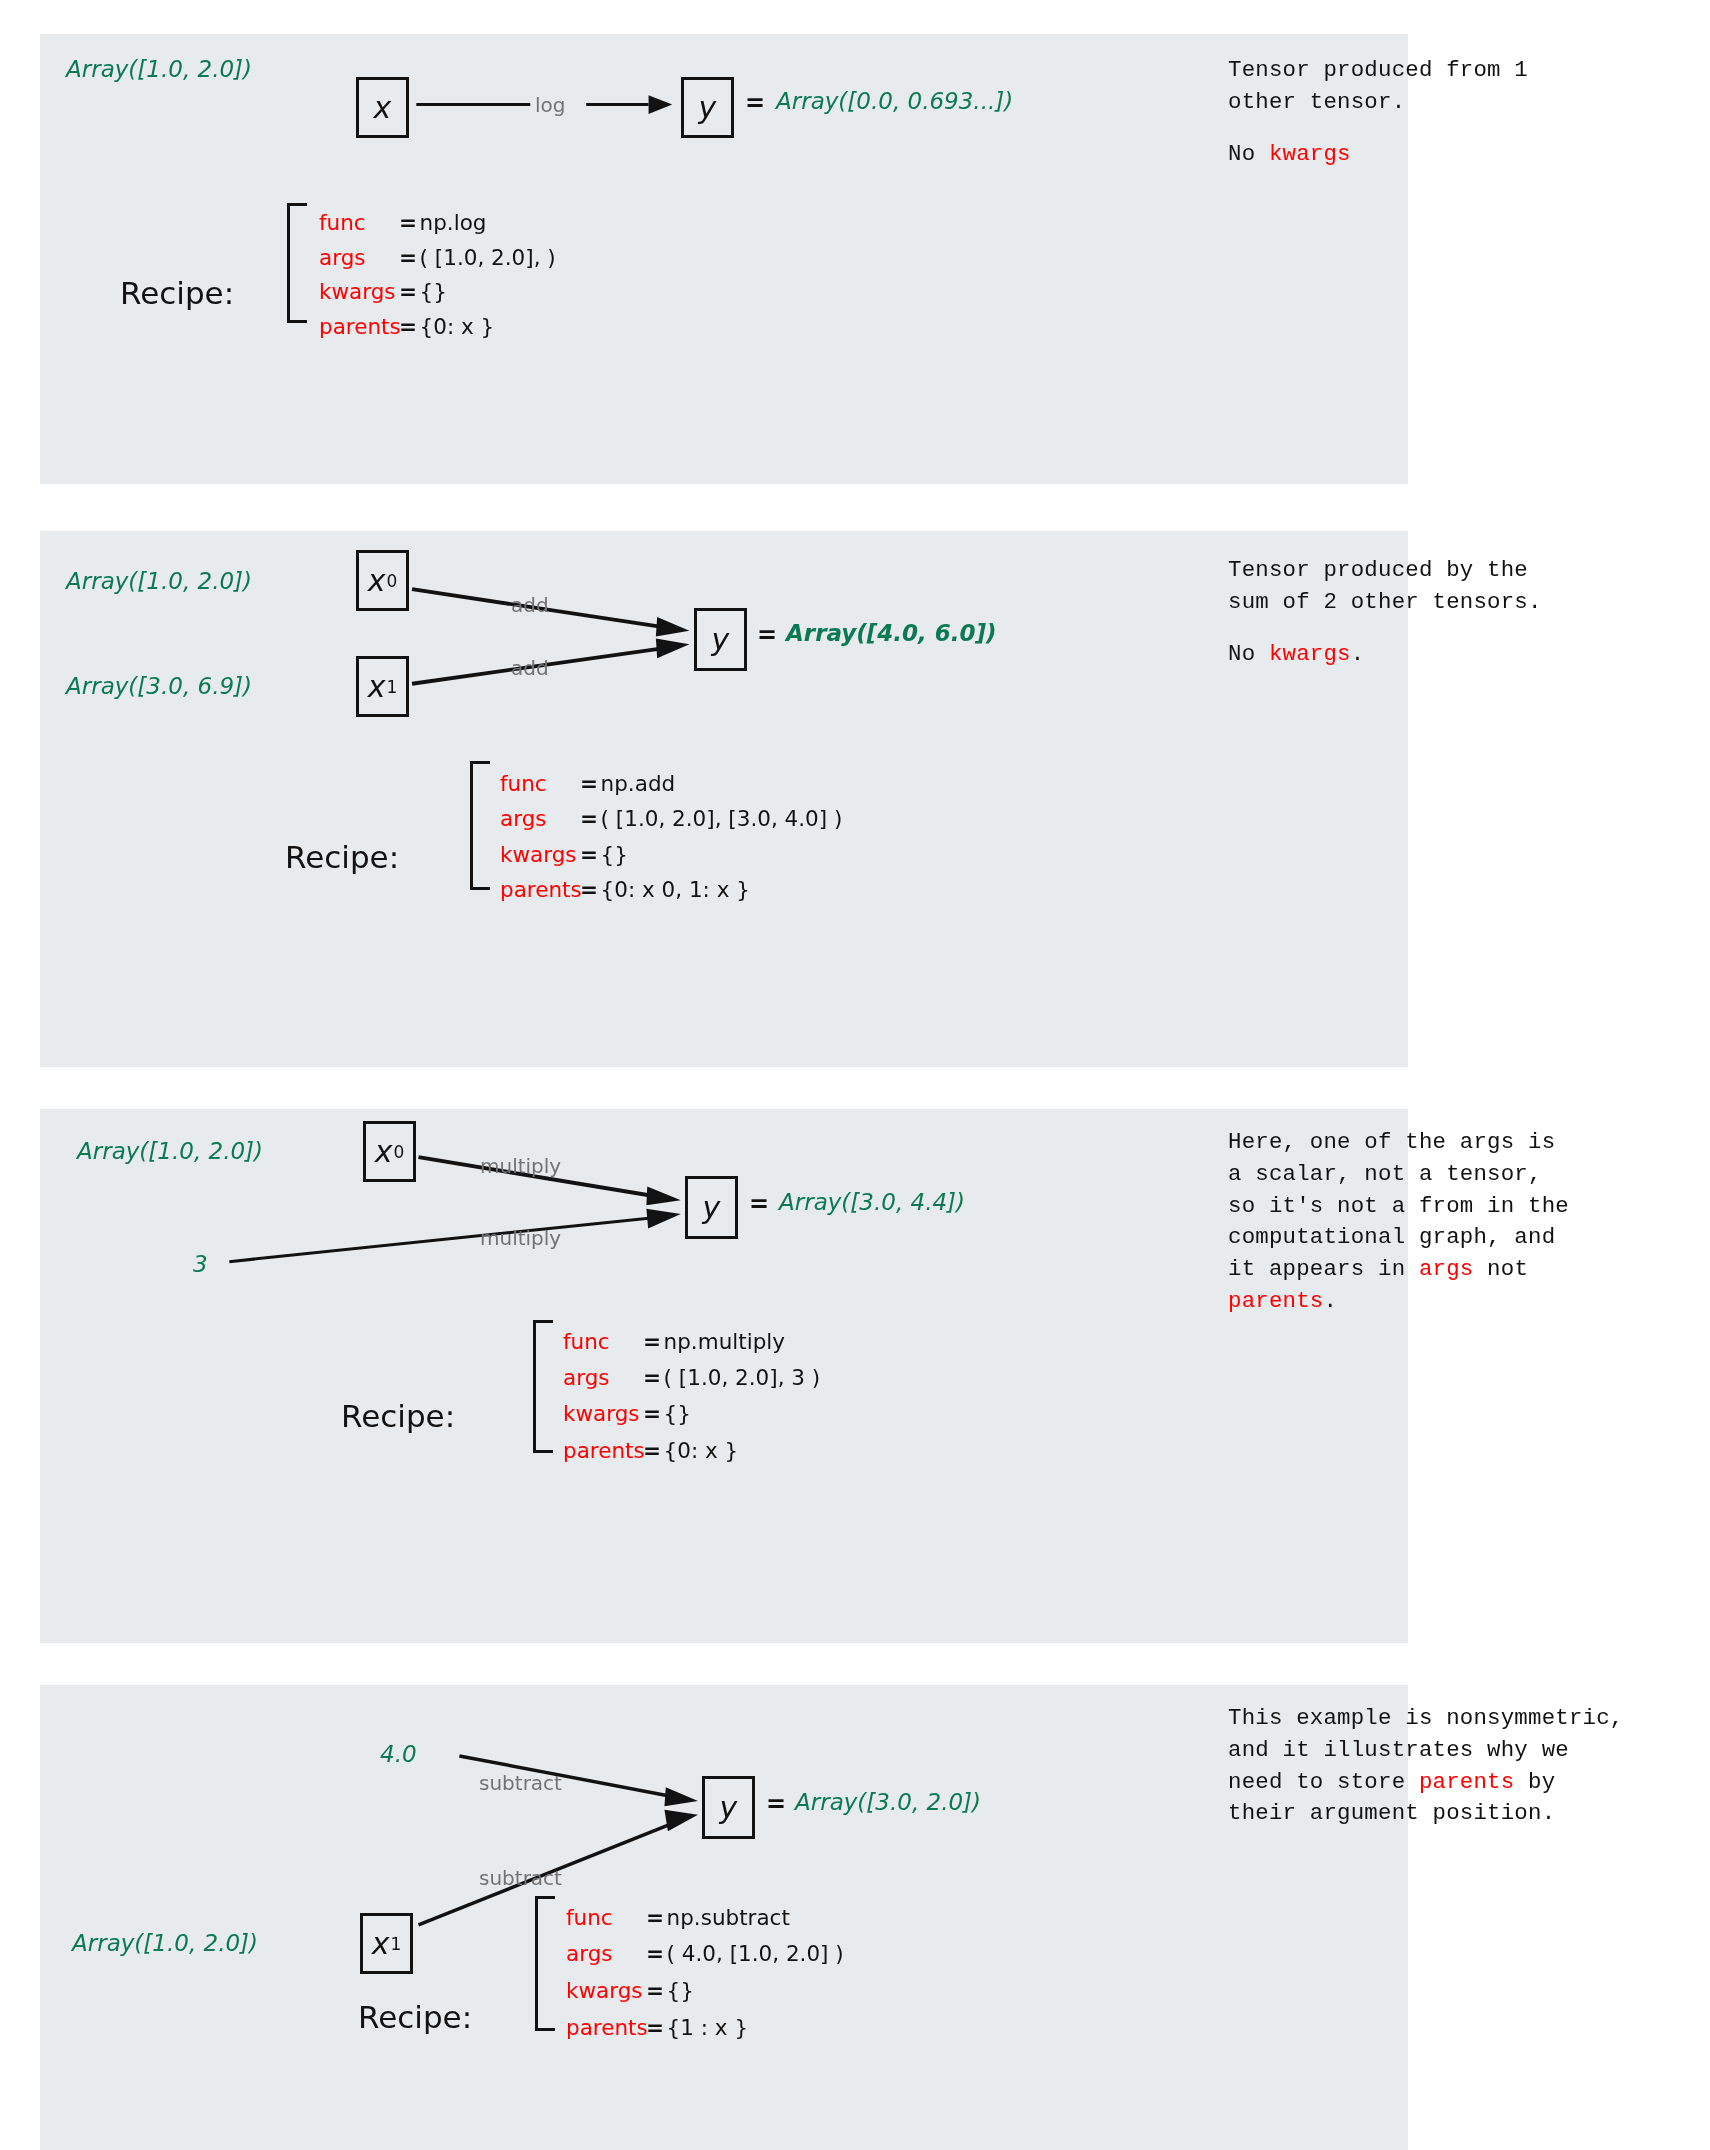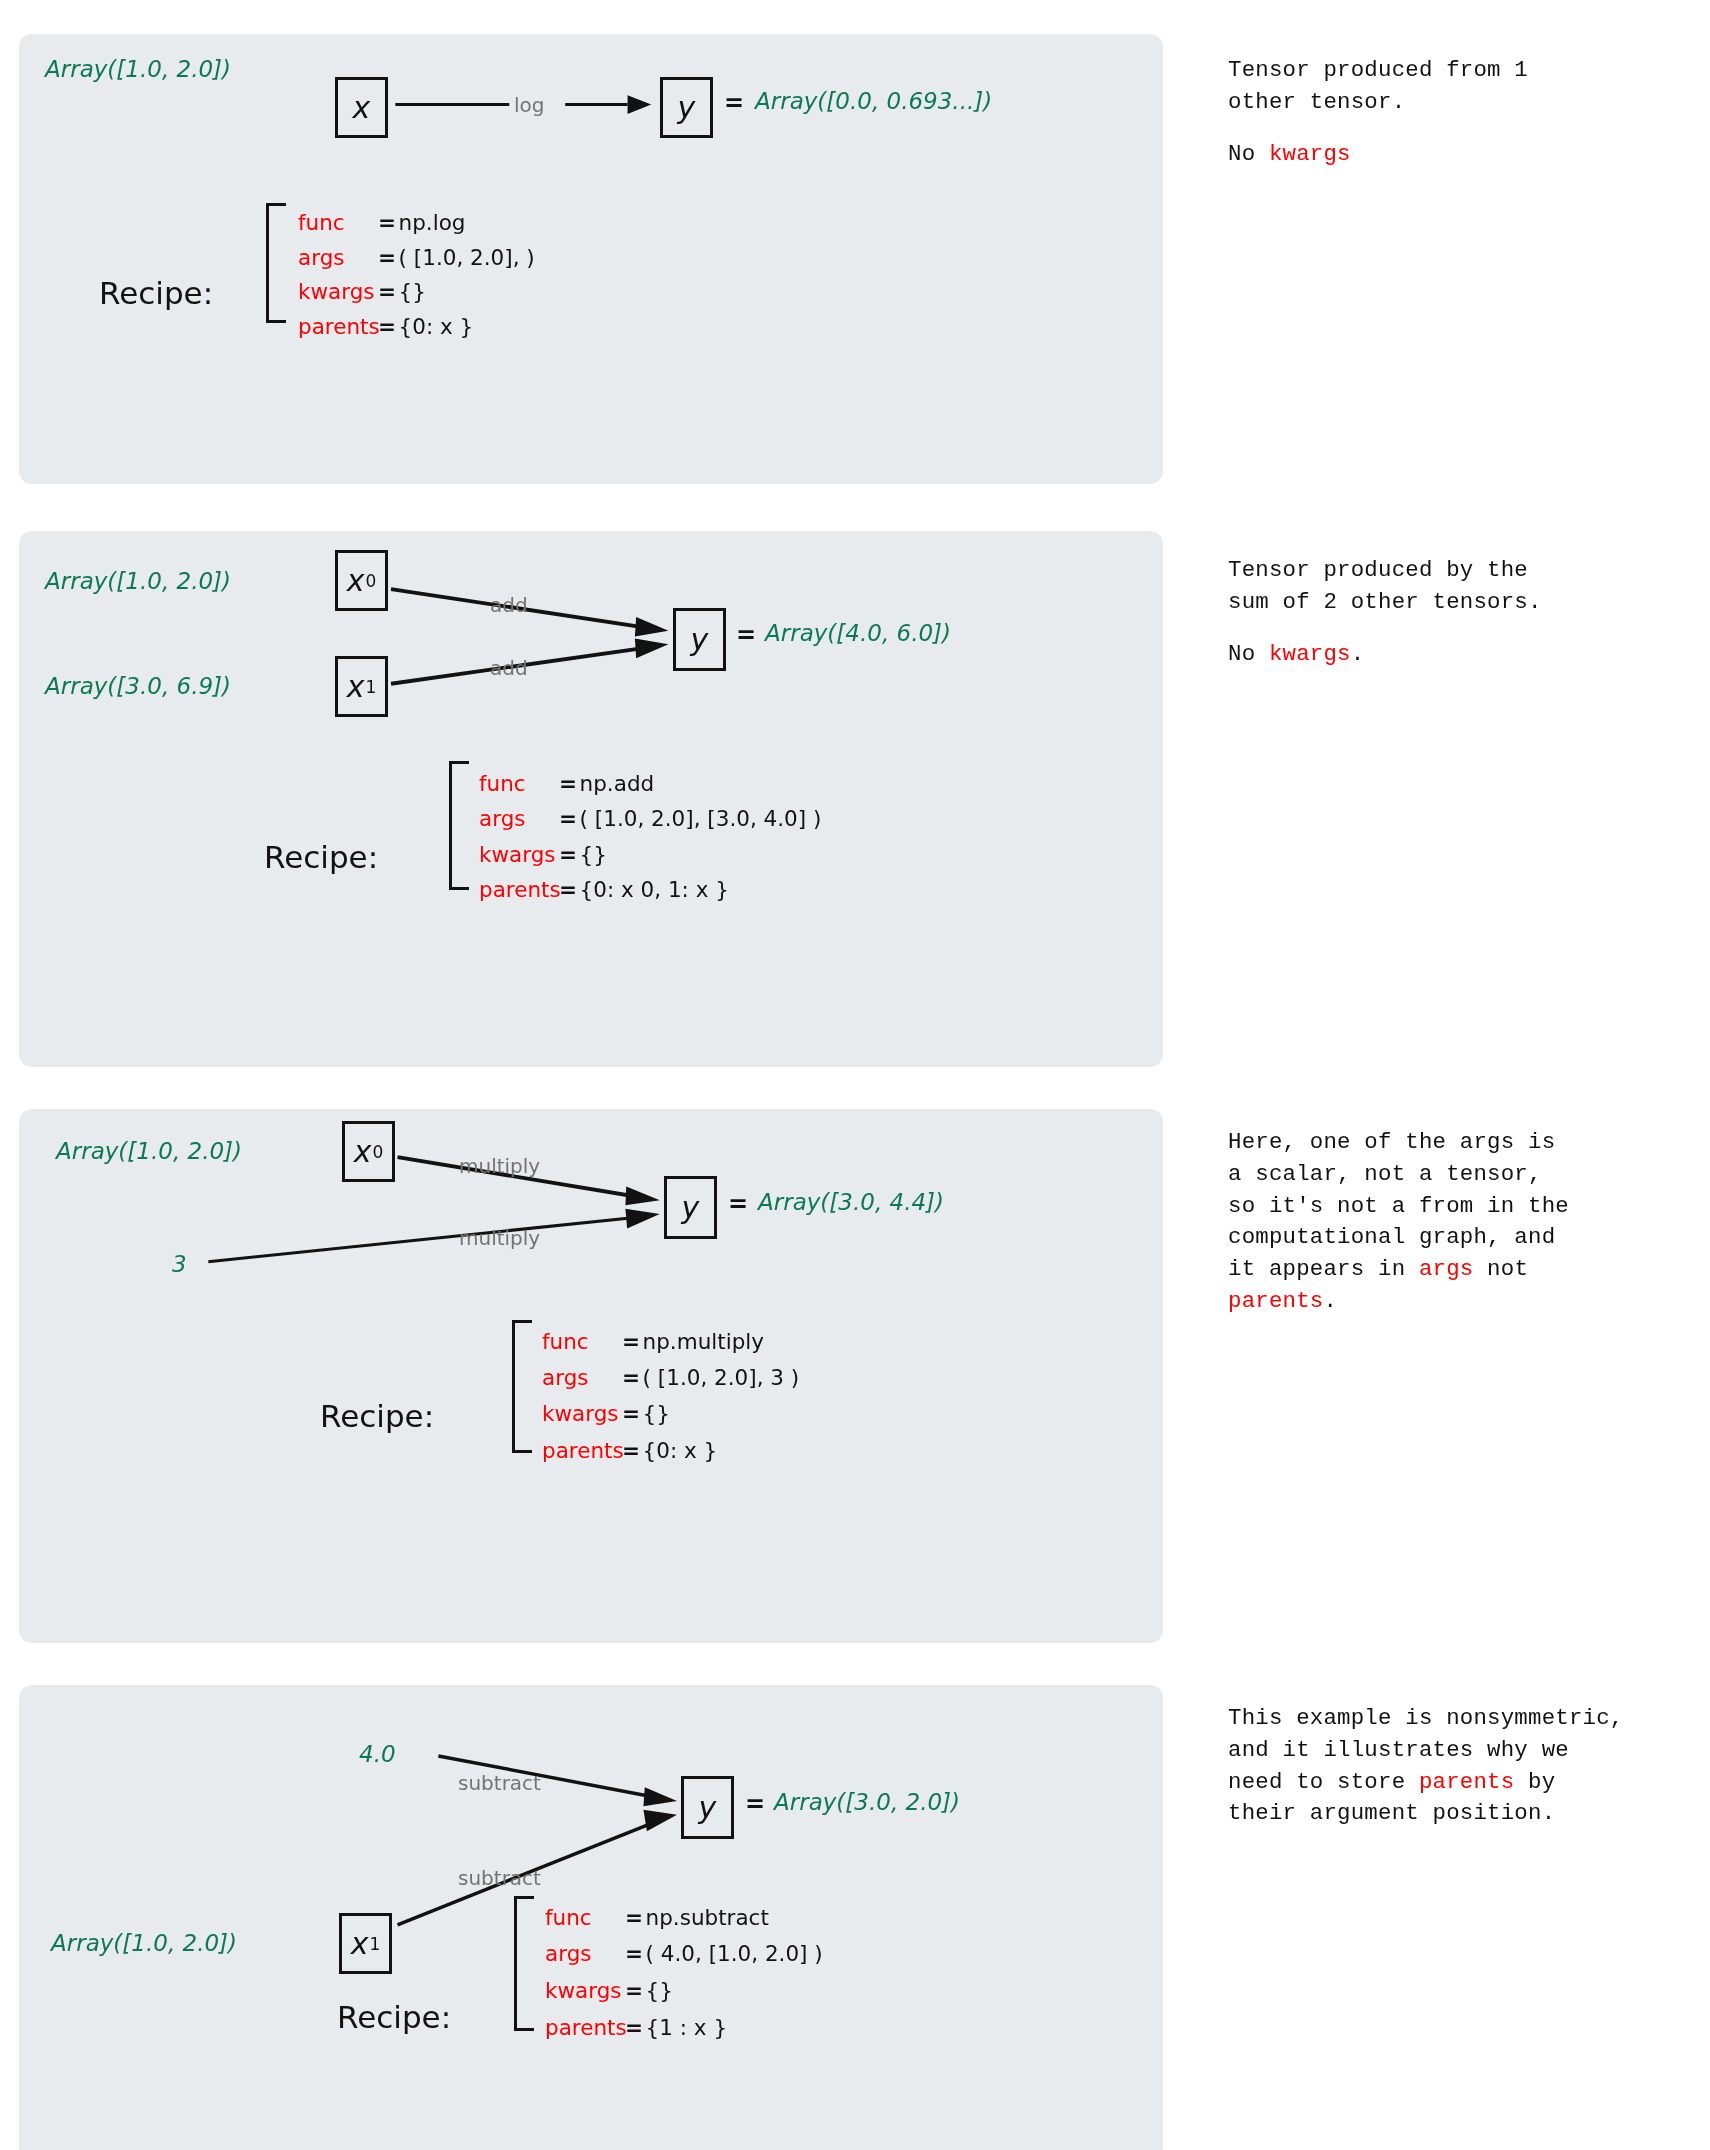--- a/index.html
+++ b/index.html
@@ -3,21 +3,21 @@
 <meta charset="utf-8">
 <title>Tensor Recipe Diagram</title>
 <style>
   html,body{margin:0;padding:0;background:#ffffff;}
   body{
     width:1710px;height:2792px;position:relative;overflow:hidden;
     font-family:"DejaVu Sans","Liberation Sans",sans-serif;
     -webkit-font-smoothing:antialiased;
   }
   .panel{
-    position:absolute;background:#e8ebee;left:19px;width:1144px;border-radius:13px;
+    position:absolute;background:#e8ebee;left:40px;width:1368px;
   }
   .ann{
     position:absolute;left:1228px;width:456px;
     font-family:Liberation Mono, monospace;
     font-size:22.4px;line-height:1.42;color:#121212;letter-spacing:0.2px;
   }
   .ann .kw{color:#ff0000;}
   .ann p{margin:0 0 0 0;}
   .ann .gap{height:20px;}
 
@@ -122,21 +122,21 @@
     <line x1="865" y1="355" x2="1480" y2="268" stroke="#121212" stroke-width="9"></line>
     <polygon points="1432,250 1510,263 1435,296" fill="#121212"></polygon>
   </svg>
   <div class="arr-label" style="left:471px;top:62px;">add</div>
   <div class="arr-label" style="left:471px;top:125px;">add</div>
 
   <div class="node" style="left:654px;top:77px;width:47px;height:57px;">
     <span>y</span>
   </div>
   <div class="eq" style="left:717px;top:90px;">=</div>
-  <div class="green" style="left:746px;top:89px;">Array([4.0, 6.0])</div>
+  <div class="green" style="left:746px;top:89px;font-weight:bold;">Array([4.0, 6.0])</div>
 
   <div class="recipe-label" style="left:245px;top:308px;">Recipe:</div>
   <div class="bracket" style="left:430px;top:230px;width:17px;height:123px;"></div>
 
   <div class="rrow" style="left:460px;top:240px;">
     <span class="key" style="width:80px;">func</span><span class="eqs" style="width:20.6px;">=</span><span class="val">np.add</span>
   </div>
   <div class="rrow" style="left:460px;top:275px;">
     <span class="key" style="width:80px;">args</span><span class="eqs" style="width:20.6px;">=</span><span class="val">( [1.0, 2.0], [3.0, 4.0] )</span>
   </div>

